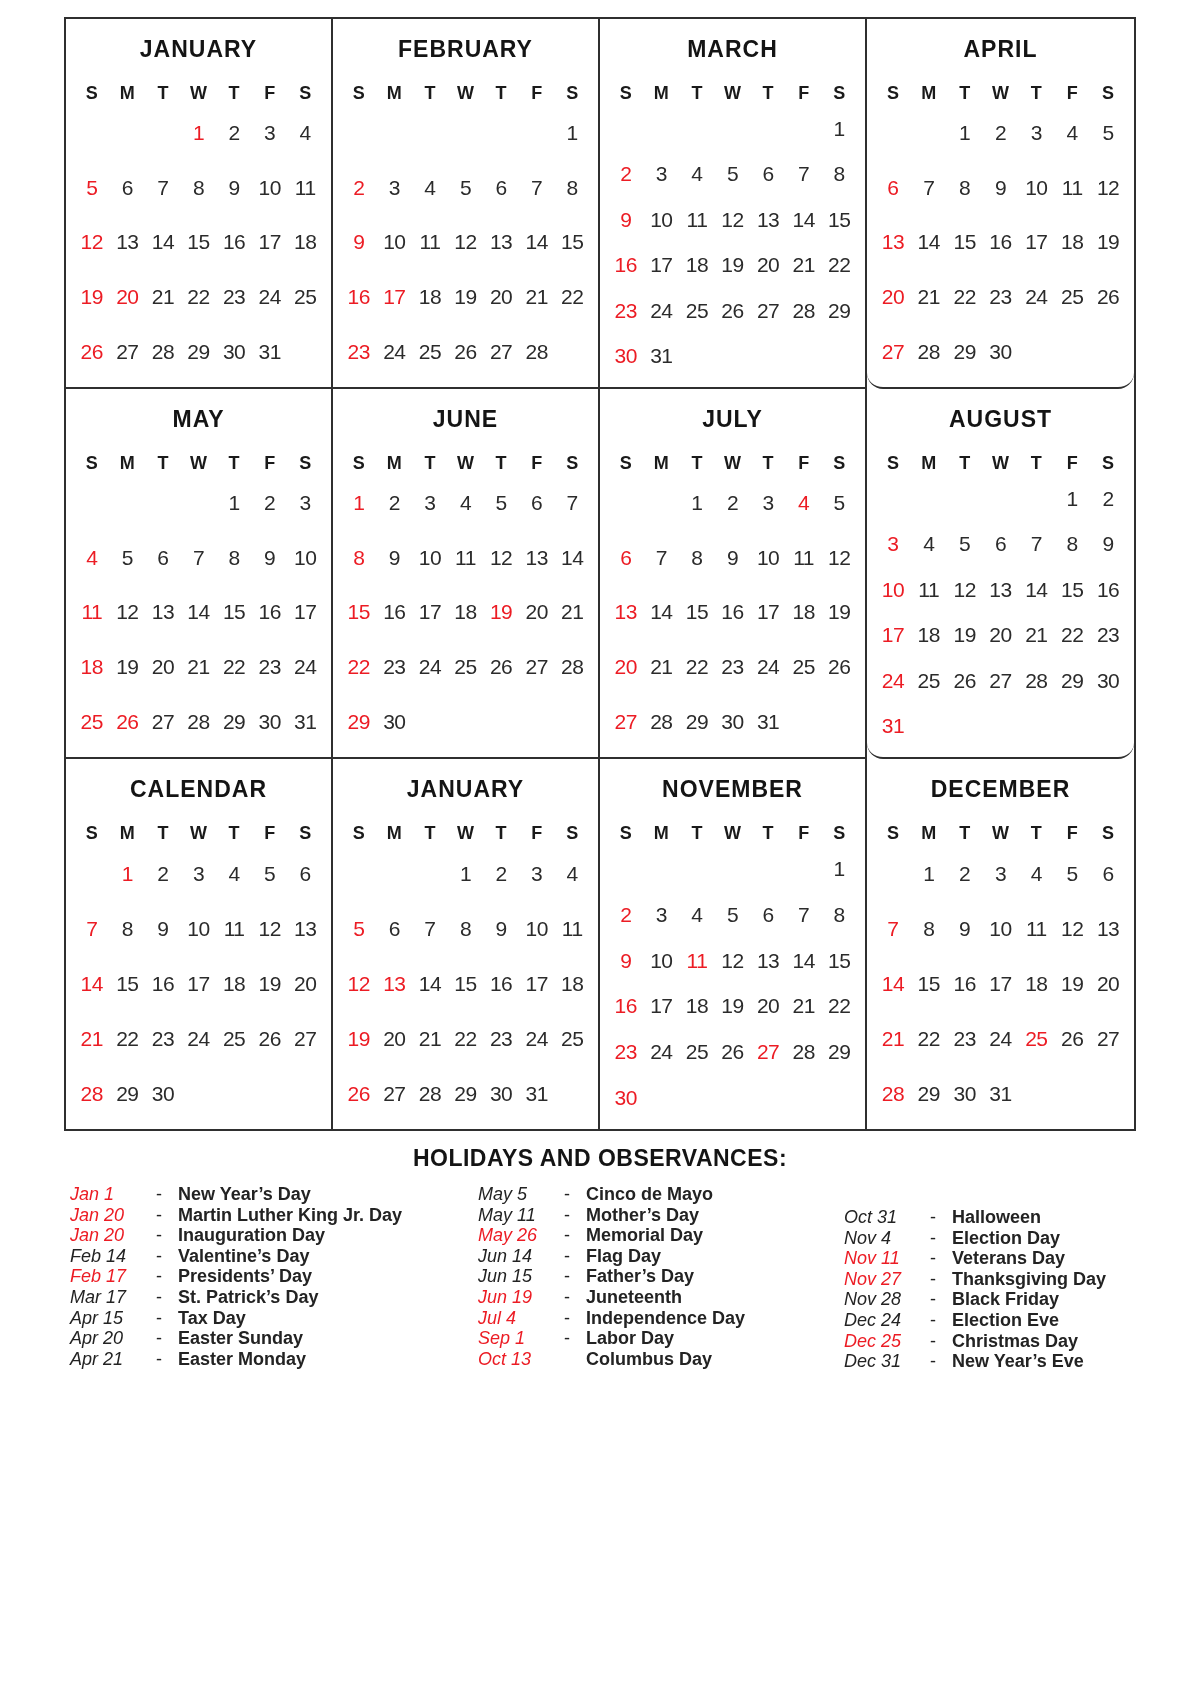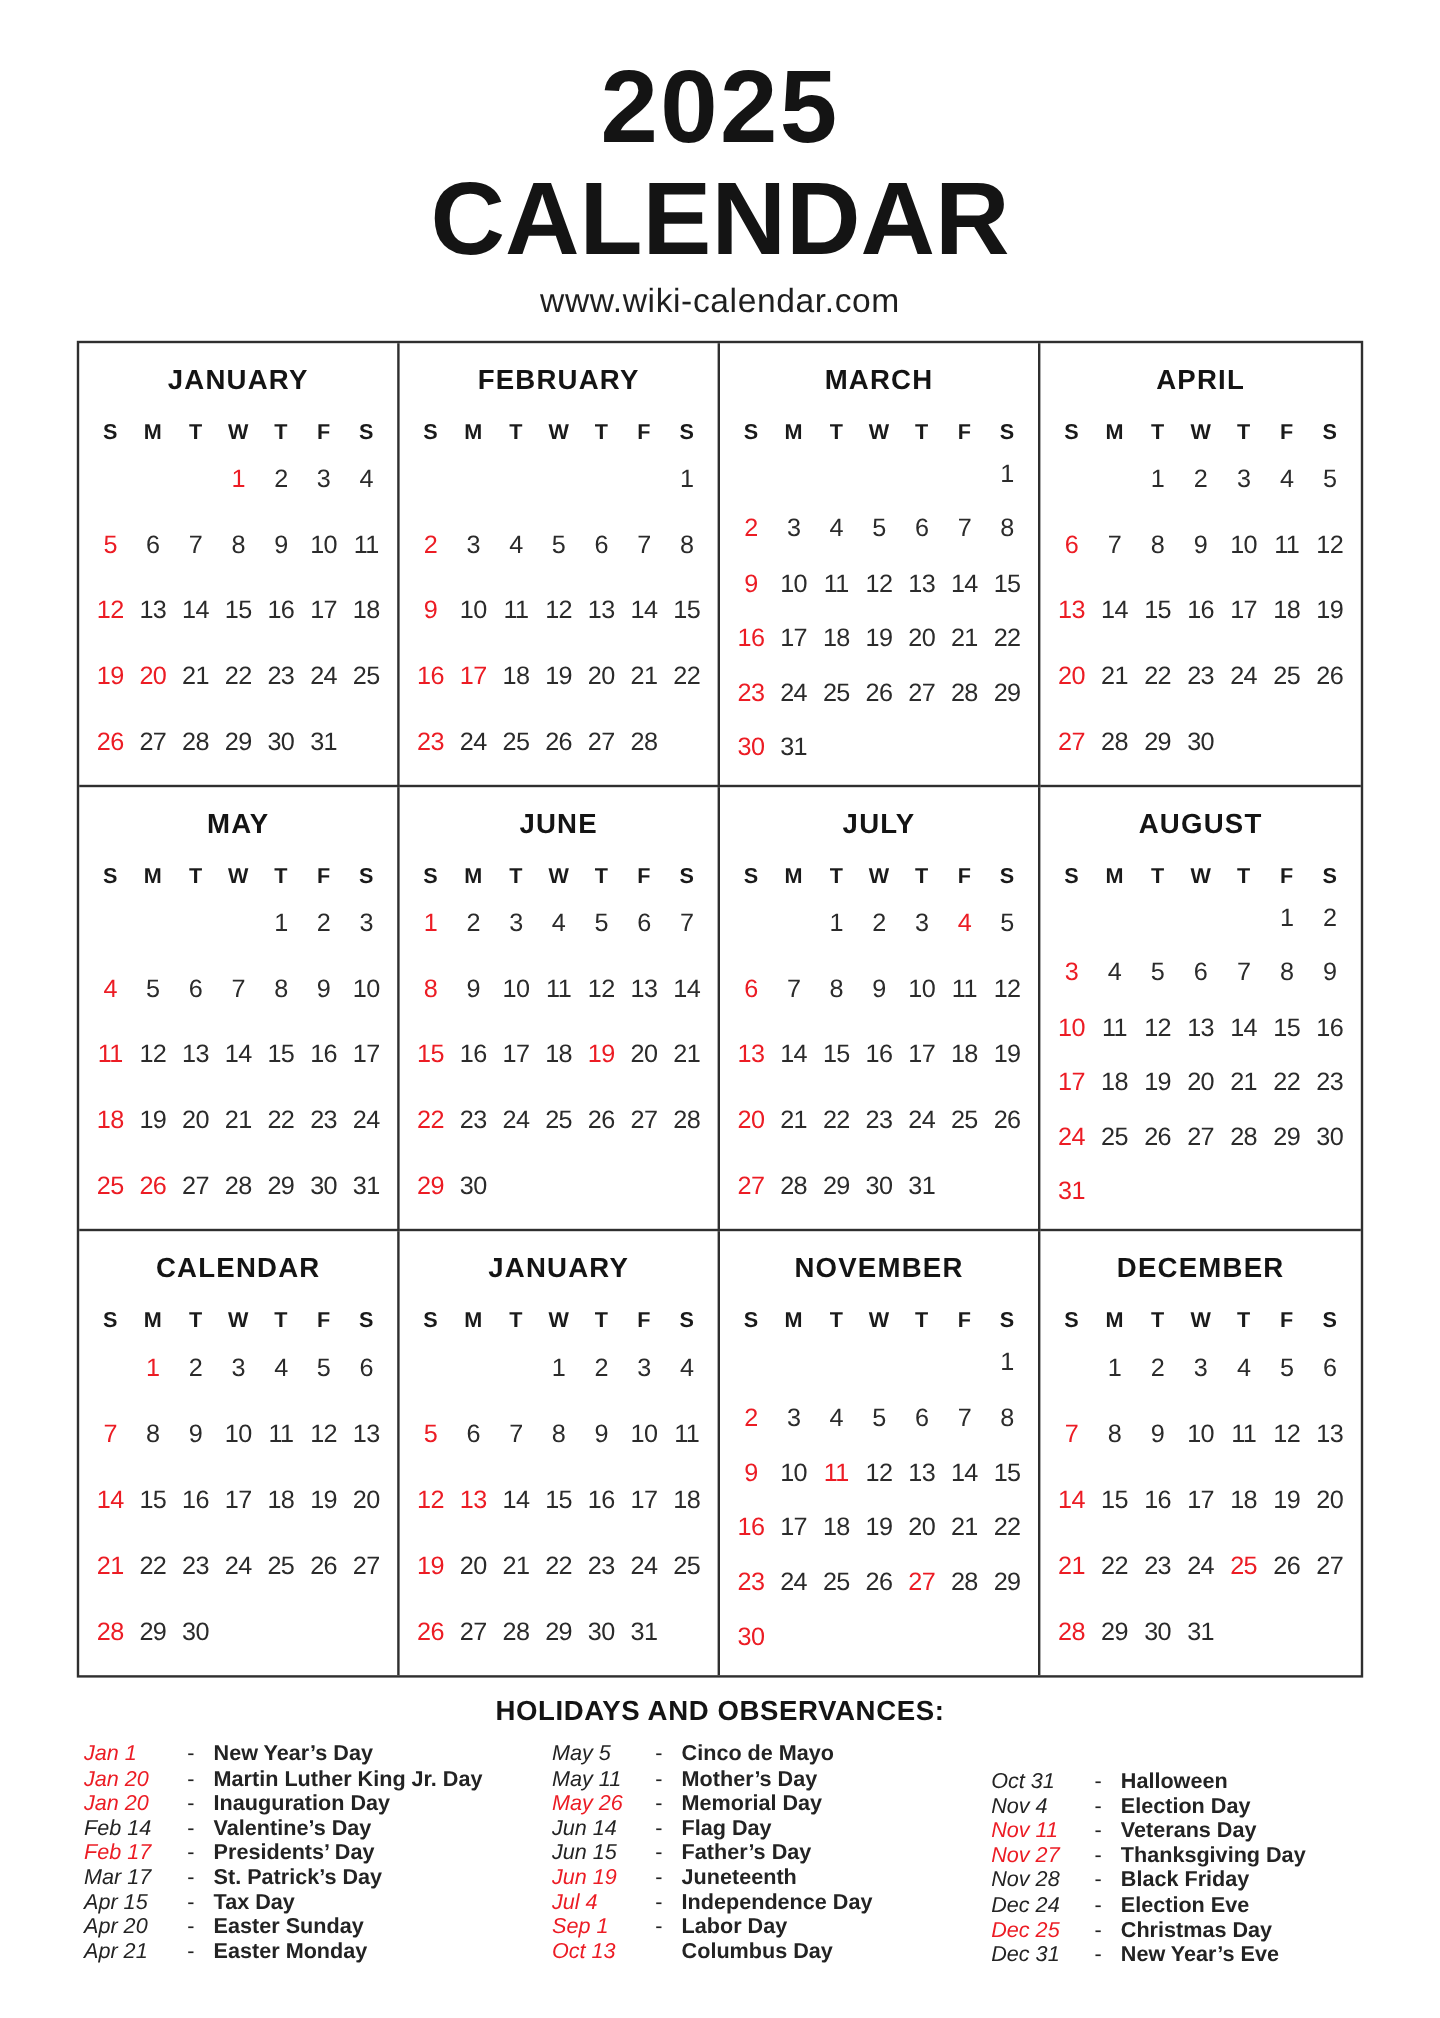--- a/index.html
+++ b/index.html
@@ -36,21 +36,21 @@
     display: grid; grid-template-columns: repeat(4, 1fr);
     grid-auto-rows: 370px;
     background: #fff;
   }
   .month {
     border-right: 2px solid var(--border);
     border-bottom: 2px solid var(--border);
     display: flex; flex-direction: column;
     padding: 17px 8px 8px;
   }
-  .month:nth-child(4n) { border-right: none; }
+  .month:nth-child(4n) { border-right: none; border-radius: 16px; }
   .month:nth-child(n+9) { border-bottom: none; }
   .month-name {
     text-align: center; font-size: 23px; font-weight: bold;
     letter-spacing: 1px; color: var(--title);
   }
   .weekdays {
     display: grid; grid-template-columns: repeat(7, 1fr);
     margin-top: 20px; text-align: center;
     font-size: 18px; font-weight: bold; color: #1a1a1a;
   }
@@ -65,37 +65,32 @@
   }
   .red { color: var(--red) !important; }
 
   .holidays { margin-top: 14px; }
   .holidays-heading {
     text-align: center; font-size: 23px; font-weight: bold;
     color: var(--title); margin: 0 0 12px; letter-spacing: 0.5px;
   }
   .holiday-cols { display: flex; padding-left: 70px; }
   .h-col-1 { width: 390px; }
-  .h-col-2 { width: 366px; }
+  .h-col-2 { width: 366px; margin-left: 18px; }
   .h-col-3 { width: 330px; margin-top: 23px; }
   .h-row { display: flex; font-size: 18px; line-height: 20.6px; color: #232323; }
   .h-date { width: 70px; flex: 0 0 auto; font-style: italic; }
   .h-sep { width: 38px; flex: 0 0 auto; text-align: center; }
   .h-name { flex: 1; font-weight: bold; }
 </style>
 </head>
 <body>
 
 <div class="page">
 
-  <header class="header">
-    <div class="year">2025</div>
-    <div class="cal-title">CALENDAR</div>
-    <div class="url">www.wiki-calendar.com</div>
-  </header>
 
   <div id="calendar-grid" class="grid">
       <div class="month">
     <div class="month-name">JANUARY</div>
     <div class="weekdays">
           <span>S</span>
           <span>M</span>
           <span>T</span>
           <span>W</span>
           <span>T</span>

